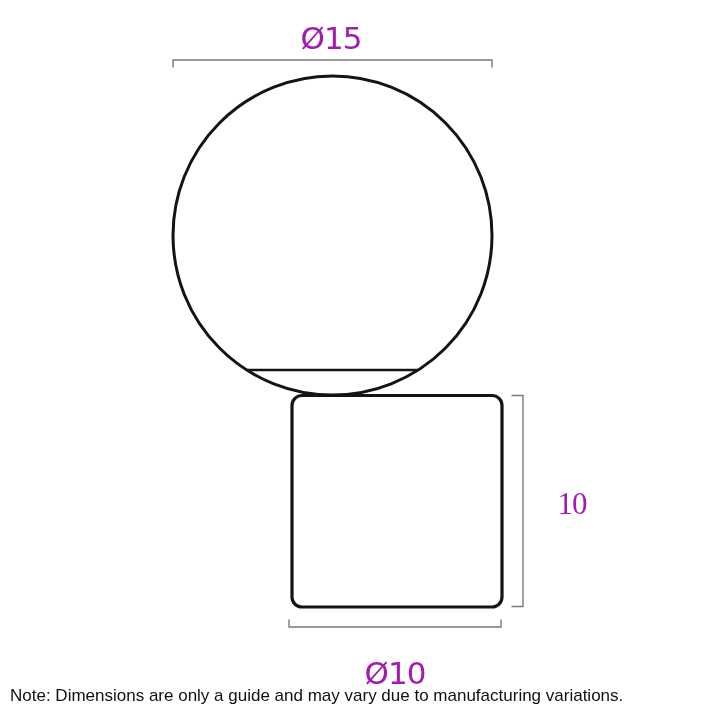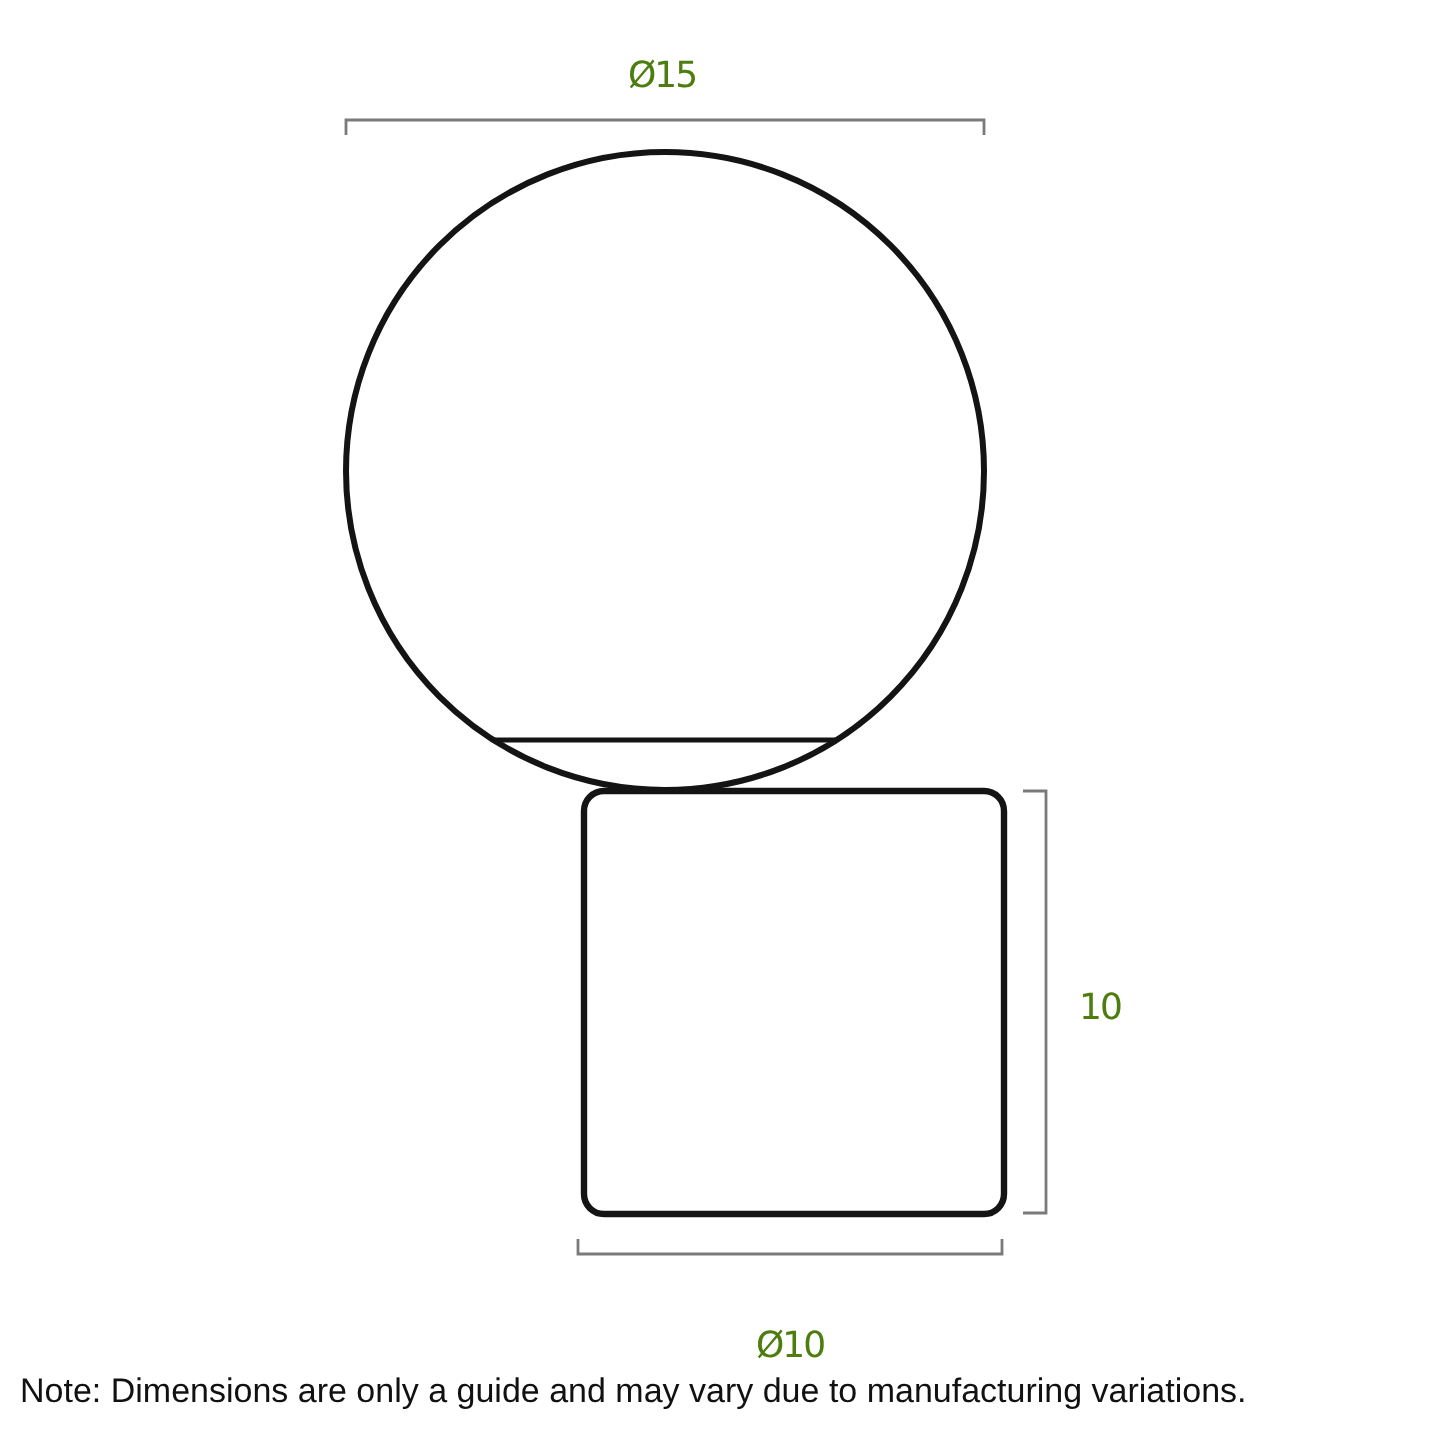--- a/index.html
+++ b/index.html
@@ -8,23 +8,23 @@
     width: 720px;
     height: 720px;
     background: #ffffff;
     overflow: hidden;
     font-family: "DejaVu Sans", sans-serif;
   }
   .canvas svg { position: absolute; left: 0; top: 0; }
   .dim-label {
     position: absolute;
     transform: translate(-50%, -50%);
-    font-size: 18px;
+    font-size: 31px;
     letter-spacing: -1px;
-    color: #4d7c0f;
+    color: #a21caf;
     white-space: nowrap;
     font-family: "DejaVu Sans", sans-serif;
   }
   .note {
     position: absolute;
     left: 10px;
     top: 686px;
     font-size: 17px;
     color: #111111;
     white-space: nowrap;
@@ -46,19 +46,19 @@
 
     <g stroke="#141414" fill="none">
       <circle cx="332.5" cy="235.5" r="159.5" stroke-width="3"></circle>
       <line x1="247.5" y1="370" x2="417.5" y2="370" stroke-width="2.4"></line>
       <rect x="292" y="395.5" width="210" height="211.5" rx="10" ry="10" stroke-width="3.2"></rect>
     </g>
   </svg>
 
   <div class="dim-label" style="left:331px; top:38px;">Ø15</div>
 
-  <div class="dim-label" style="left:550px; top:504px;">10</div>
+  <div class="dim-label" style="left:572px; top:504px;font-family:Liberation Serif, serif;">10</div>
 
   <div class="dim-label" style="left:395px; top:673px;">Ø10</div>
 
   <div class="note">Note: Dimensions are only a guide and may vary due to manufacturing variations.</div>
 
 </div>
 
 </body></html>

